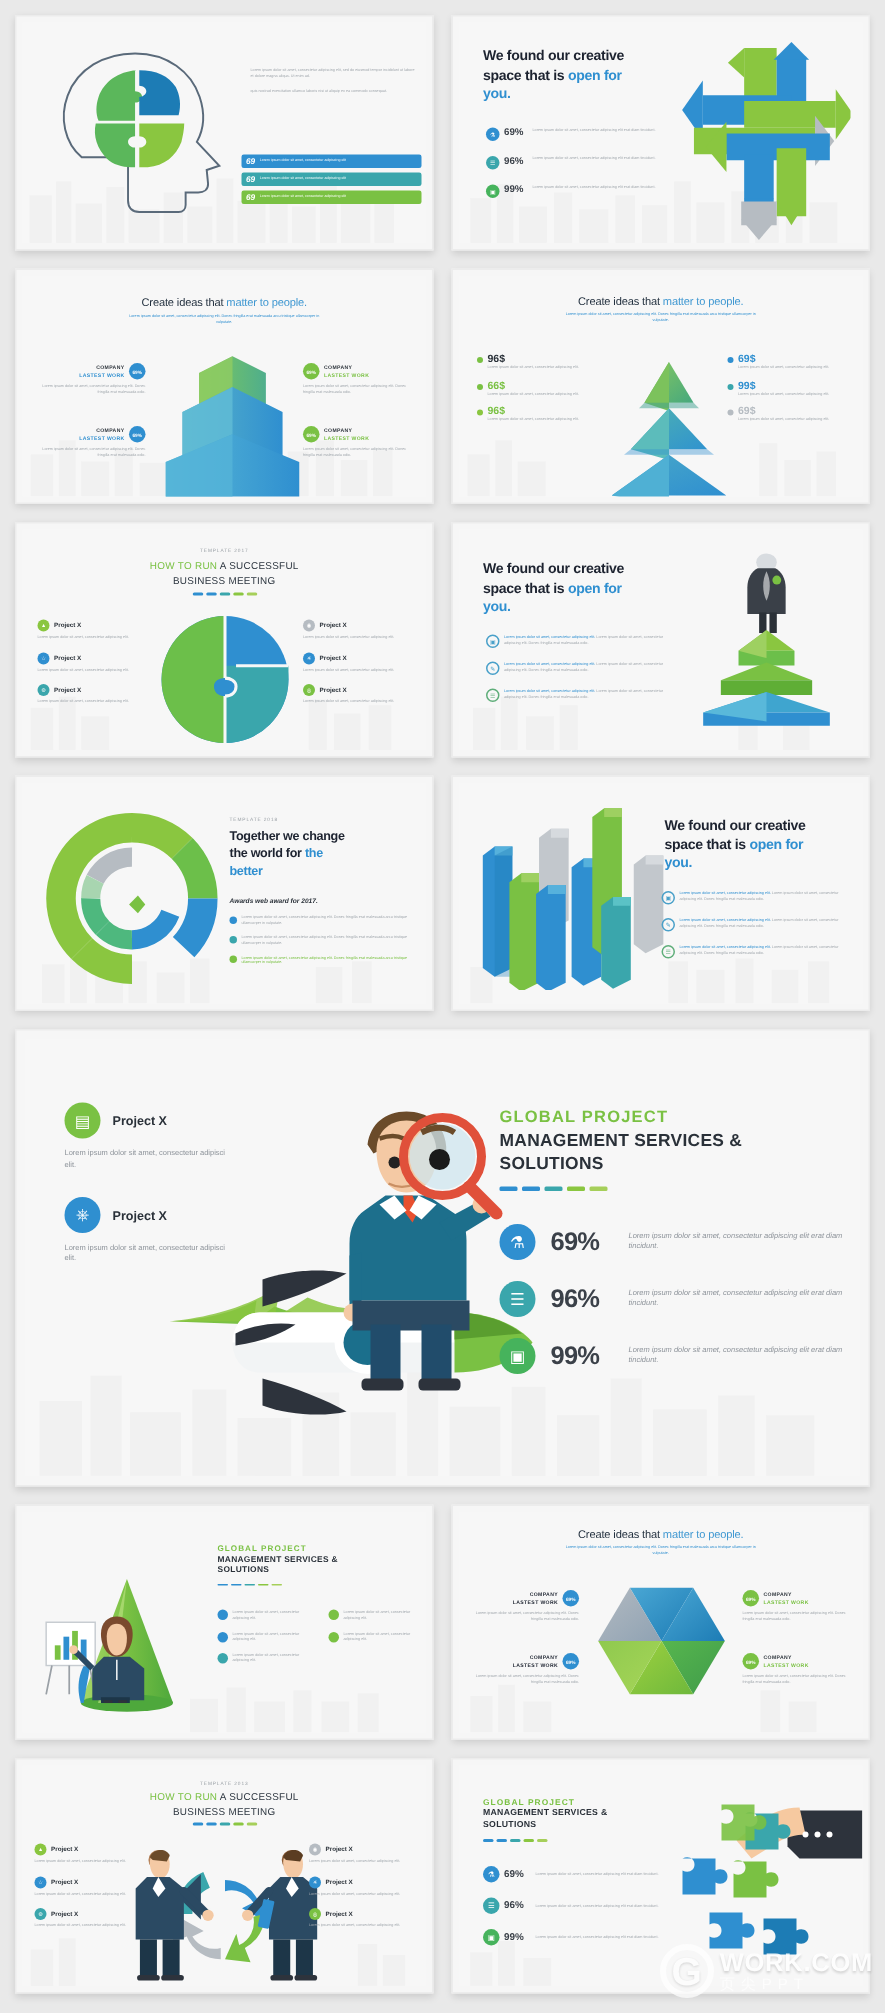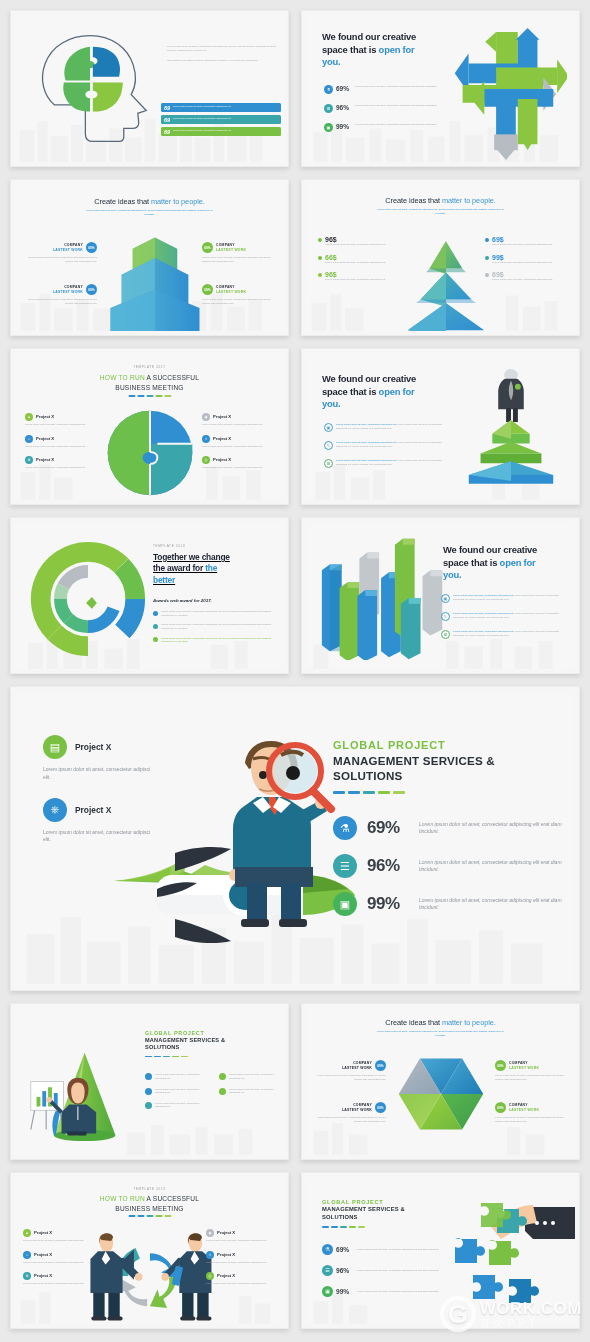--- a/index.html
+++ b/index.html
@@ -562,23 +562,23 @@
       <g fill="none" stroke-width="13">
         <path d="M60 32a28 28 0 0 0-25 15" stroke="#b6bcc2"></path>
         <path d="M35 47a28 28 0 0 0-3 13" stroke="#a8d5b0"></path>
         <path d="M32 60a28 28 0 0 0 8 20" stroke="#4eb87e"></path>
         <path d="M40 80a28 28 0 0 0 20 8" stroke="#4eb87e"></path>
         <path d="M60 88a28 28 0 0 0 26-18" stroke="#2f8fd0"></path>
       </g>
       <path d="M58 64l6-6 5 6-5 6z" fill="#7ac143"></path>
     </svg>
     <div class="eyebrow" style="position:absolute;left:138px;top:22px;text-align:left">TEMPLATE 2018</div>
-    <div class="t-together" style="position:absolute;left:138px;top:30px;width:124px;text-decoration:underline;">
+    <div class="t-together" style="position:absolute;left:138px;top:30px;width:124px;">
       <span class="b">Together we change</span><br>
-      <span class="b">the award for </span><span class="c">the</span><br>
+      <span class="b">the world for </span><span class="c">the</span><br>
       <span class="c">better</span>
     </div>
     <div style="position:absolute;left:138px;top:76px;font-size:4.4px;font-style:italic;font-weight:bold;color:#2a3139">Awards web award for 2017.</div>
     <div style="position:absolute;left:138px;top:88px;width:128px;display:flex;flex-direction:column;gap:6px;">
       <div class="brow">
               <div class="bdot" style="background:#2f8fd0;width:5px;height:5px"></div>
               <div class="tiny" style="flex:1">Lorem ipsum dolor sit amet, consectetur adipiscing elit. Donec fringilla erat malesuada arcu tristique ullamcorper in vulputate.</div>
             </div>
       <div class="brow">
               <div class="bdot" style="background:#3aa6ac;width:5px;height:5px"></div>

